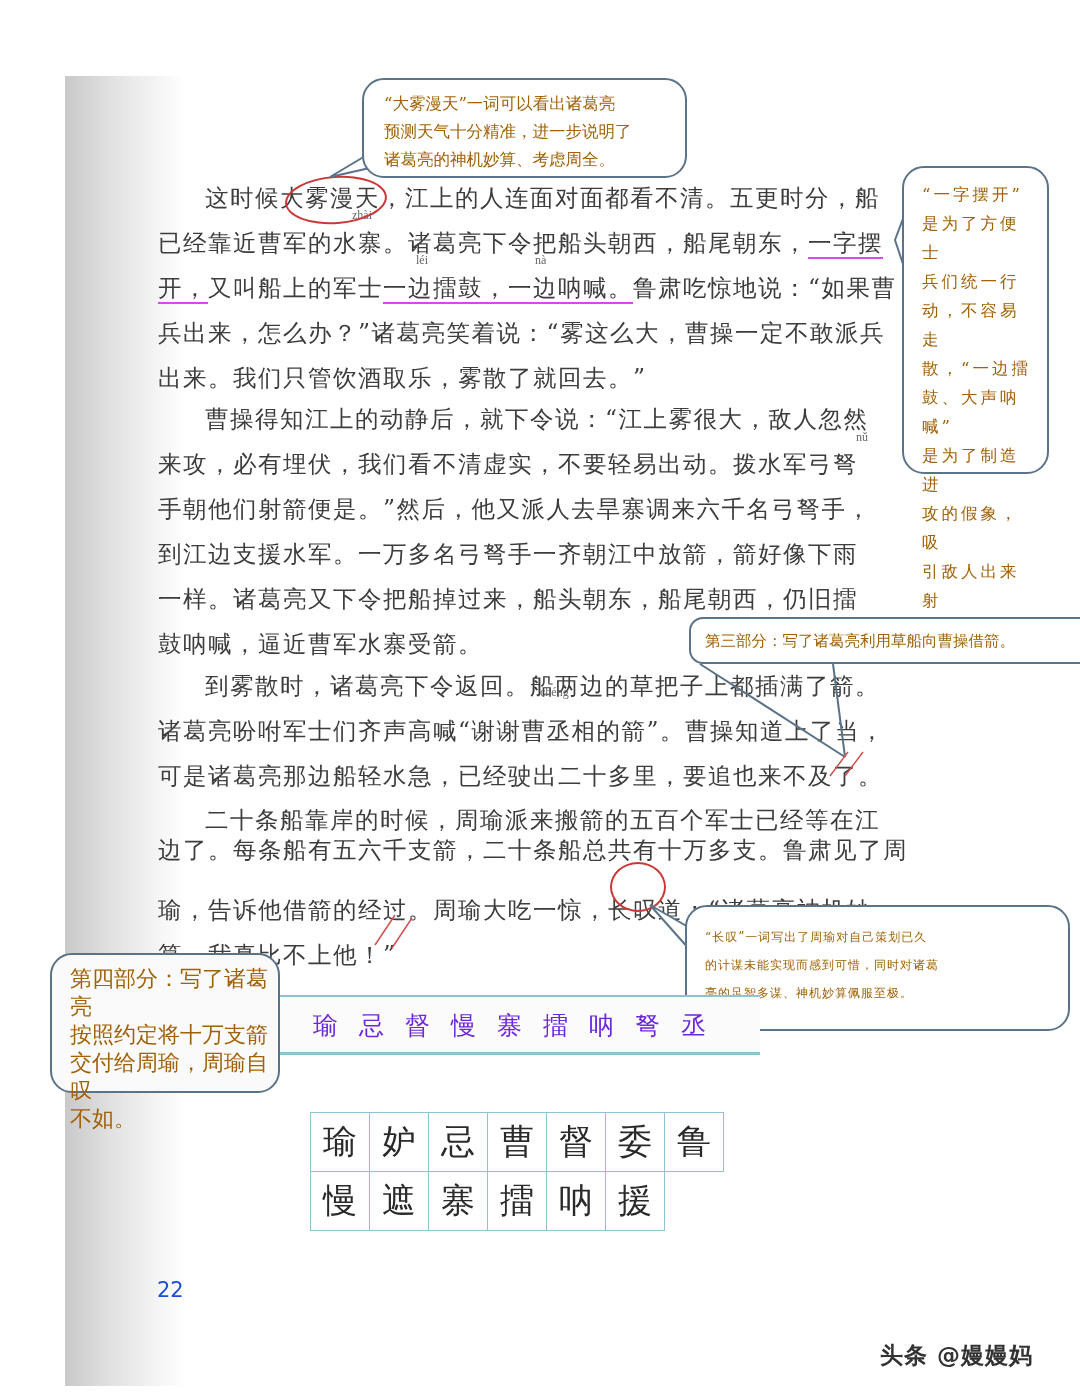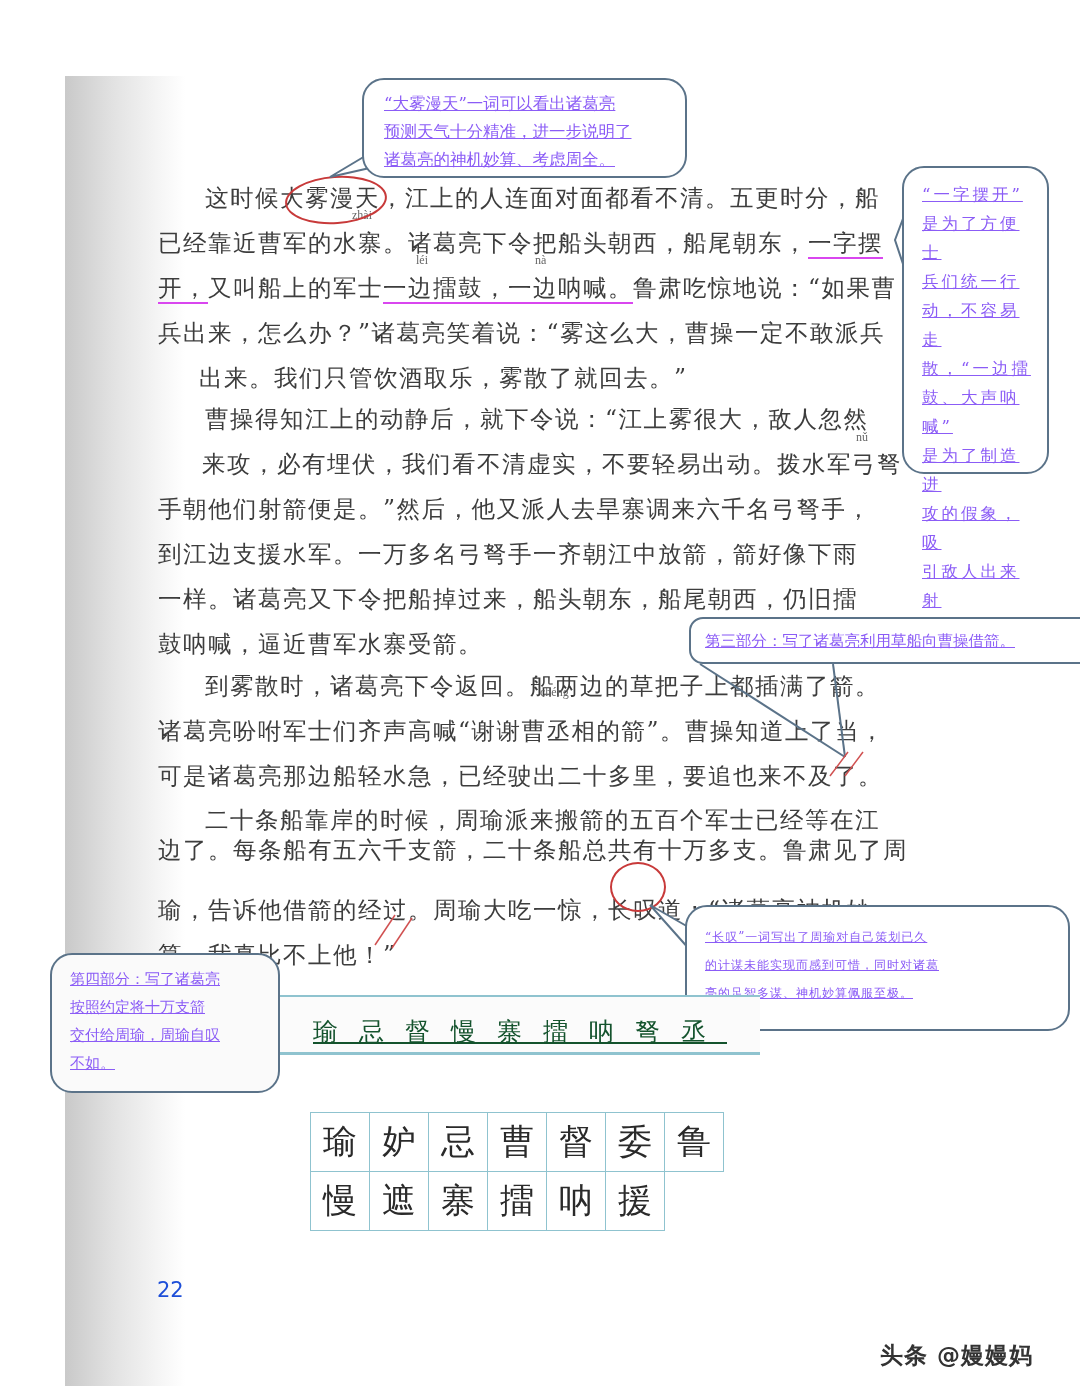--- a/index.html
+++ b/index.html
@@ -23,32 +23,32 @@
   .pinyin {
     position: absolute; font-family: Liberation Serif, serif;
     font-size: 12px; color: #666; letter-spacing: 0;
   }
   .ul { border-bottom: 2px solid #d946ef; }
   .circle {
     position: absolute; border: 2px solid #c83a3a; border-radius: 50%;
   }
   .callout {
     position: absolute; background: #fff; border: 2px solid #5b7389;
-    border-radius: 22px; font-size: 16px; color: #8b5cf6; line-height: 28px;
-    font-family: "DejaVu Serif", serif; box-sizing: border-box; text-decoration: underline;
+    border-radius: 22px; font-size: 16px; color: #a16207; line-height: 28px;
+    font-family: "DejaVu Serif", serif; box-sizing: border-box;
   }
   .callout .txt { white-space: pre-line; }
   svg.overlay { position: absolute; left: 0; top: 0; }
   .vocab-bar {
     position: absolute; left: 275px; top: 995px; width: 485px; height: 55px;
     border-top: 2px solid #8fc3cf; border-bottom: 3px solid #8fc3cf;
     background: #fbfbfb;
   }
   .vocab-bar .chars {
-    position: absolute; left: 38px; top: 18px; font-size: 25px; letter-spacing: 21px; color: #14532d; text-decoration: underline;
+    position: absolute; left: 38px; top: 12px; font-size: 25px; letter-spacing: 21px; color: #6d28d9;
   }
   .grid {
     position: absolute; left: 310px; top: 1112px;
     border-collapse: collapse;
   }
   .grid td {
     width: 58px; height: 58px; border: 1.5px solid #8fc3cf; text-align: center;
     font-size: 34px; color: #2a2a2a; padding: 0;
     font-family: "DejaVu Serif", serif;
   }
@@ -65,30 +65,30 @@
 </head>
 <body>
 
 <div class="page-shadow"></div>
 
 <div class="body-text" style="top:176px;">
   <div class="line indent" style="top:0;"><span>这时候</span><span>大雾漫天</span><span>，江上的人连面对面都看不清。五更时分，船</span></div>
   <div class="line" style="top:45px;"><span>已经靠近曹军的水寨。诸葛亮下令把船头朝西，船尾朝东，</span><span class="ul">一字摆</span></div>
   <div class="line" style="top:90px;"><span class="ul">开，</span><span>又叫船上的军士</span><span class="ul">一边擂鼓，</span><span class="ul">一边呐喊。</span><span>鲁肃吃惊地说：“如果曹</span></div>
   <div class="line" style="top:135px;">兵出来，怎么办？”诸葛亮笑着说：“雾这么大，曹操一定不敢派兵</div>
-  <div class="line" style="top:180px;margin-left:41px;">出来。我们只管饮酒取乐，雾散了就回去。”</div>
+  <div class="line" style="top:180px;">出来。我们只管饮酒取乐，雾散了就回去。”</div>
 </div>
 <span class="pinyin" style="left:352px; top:208px;">zhài</span>
 <span class="pinyin" style="left:416px; top:253px;">léi</span>
 <span class="pinyin" style="left:535px; top:253px;">nà</span>
 <div class="circle" style="left:285px; top:176px; width:98px; height:44px; transform:rotate(-4deg);"></div>
 
 <div class="body-text" style="top:397px;">
   <div class="line indent" style="top:0;">曹操得知江上的动静后，就下令说：“江上雾很大，敌人忽然</div>
-  <div class="line" style="top:45px;margin-left:44px;">来攻，必有埋伏，我们看不清虚实，不要轻易出动。拨水军弓弩</div>
+  <div class="line" style="top:45px;">来攻，必有埋伏，我们看不清虚实，不要轻易出动。拨水军弓弩</div>
   <div class="line" style="top:90px;">手朝他们射箭便是。”然后，他又派人去旱寨调来六千名弓弩手，</div>
   <div class="line" style="top:135px;">到江边支援水军。一万多名弓弩手一齐朝江中放箭，箭好像下雨</div>
   <div class="line" style="top:180px;">一样。诸葛亮又下令把船掉过来，船头朝东，船尾朝西，仍旧擂</div>
   <div class="line" style="top:225px;">鼓呐喊，逼近曹军水寨受箭。</div>
 </div>
 <span class="pinyin" style="left:856px; top:430px;">nǔ</span>
 
 <div class="body-text" style="top:664px;">
   <div class="line indent" style="top:0;">到雾散时，诸葛亮下令返回。船两边的草把子上都插满了箭。</div>
   <div class="line" style="top:45px;">诸葛亮吩咐军士们齐声高喊“谢谢曹丞相的箭”。曹操知道上了当，</div>
@@ -145,21 +145,21 @@
 <div class="callout" style="left:685px; top:905px; width:385px; height:126px; padding:16px 0 0 18px; font-size:12px; letter-spacing:1px;">
   <div class="txt">“长叹”一词写出了周瑜对自己策划已久
 的计谋未能实现而感到可惜，同时对诸葛
 亮的足智多谋、神机妙算佩服至极。</div>
 </div>
 
 <div class="vocab-bar">
   <span class="chars">瑜忌督慢寨擂呐弩丞</span>
 </div>
 
-<div class="callout" style="left:50px; top:953px; width:230px; height:140px; padding:10px 0 0 18px; font-size:15px; background:#fafafa;">
+<div class="callout" style="left:50px; top:953px; width:230px; height:140px; padding:10px 0 0 18px; font-size:22px; background:#fafafa;">
   <div class="txt">第四部分：写了诸葛亮
 按照约定将十万支箭
 交付给周瑜，周瑜自叹
 不如。</div>
 </div>
 
 <table class="grid">
   <tbody>
       <tr>
     <td>瑜</td>

